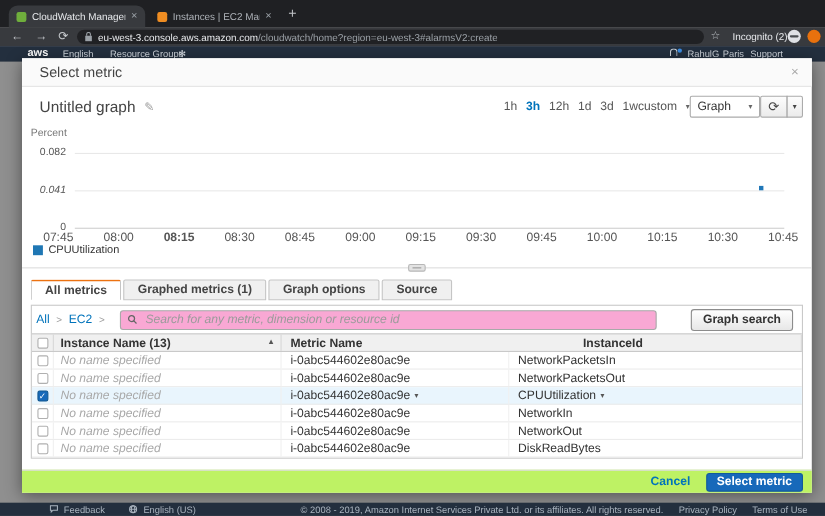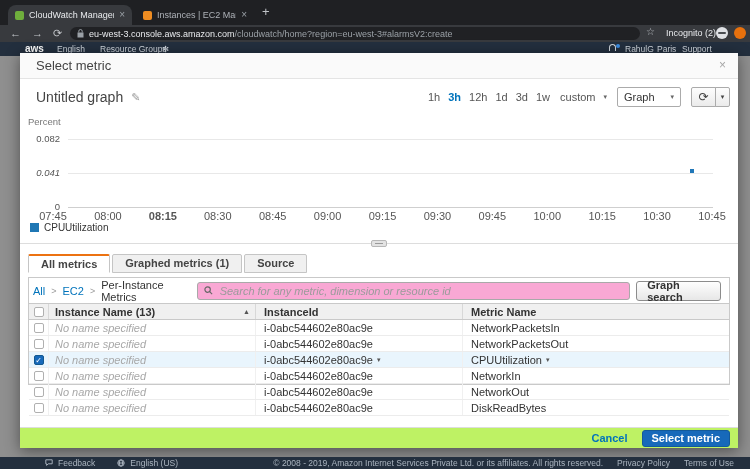--- a/index.html
+++ b/index.html
@@ -40,21 +40,21 @@
   .belldot { position:absolute; left:616px; top:2px; width:4px; height:4px; border-radius:50%; background:#3b8de3; }
   
   .modal { position:absolute; left:20px; top:53px; width:718px; height:395px; background:#fff;
            box-shadow:0 3px 14px rgba(0,0,0,.45); font-size:11px; color:#333; }
   .m-titlebar { position:absolute; top:0; left:0; right:0; height:26px; background:#fafafa; border-bottom:1px solid #e4e4e4; }
   .m-title { position:absolute; left:16px; top:0; line-height:26px; font-size:13px; color:#444; }
   .m-close { position:absolute; right:12px; top:6px; color:#a7a7a7; font-size:12px; line-height:12px; }
   .m-controls { position:absolute; top:32px; left:16px; right:8px; height:24px; display:flex; align-items:center; justify-content:space-between; }
   .gname { display:flex; align-items:center; gap:8px; font-size:14px; color:#444; }
   .pencil { color:#9b9b9b; font-size:11px; }
-  .rcontrols { display:flex; align-items:center; gap:10px; }
+  .rcontrols { display:flex; align-items:center; gap:0; }
   .ranges { display:flex; align-items:center; gap:8px; font-size:11px; color:#555; }
   .ranges .tr.sel { color:#0073bb; font-weight:bold; }
   .customlbl { color:#555; }
   .caret { font-size:7px; color:#666; }
   .lineselect { width:64px; height:20px; border:1px solid #ababab; border-radius:2px; background:#fff;
                 display:flex; align-items:center; justify-content:space-between; padding:0 6px; font-size:11px; color:#333; }
   .refreshgrp { display:flex; }
   .rbtn { height:20px; border:1px solid #ababab; background:linear-gradient(#fdfdfd,#ebebeb); display:flex; align-items:center; justify-content:center; color:#444; }
   .rbtn.main { width:25px; border-radius:2px 0 0 2px; font-size:12px; }
   .rbtn.dd { width:15px; border-radius:0 2px 2px 0; margin-left:-1px; font-size:7px; }
@@ -72,21 +72,21 @@
   .legtxt { font-size:10px; color:#333; }
   .divider { position:absolute; top:190px; left:0; right:0; border-top:1px solid #ddd; }
   .draghandle { position:absolute; top:187px; left:351px; width:16px; height:7px; background:#e3e3e3; border:1px solid #b7b7b7; border-radius:2px; }
   .draghandle:after { content:""; position:absolute; left:3px; right:3px; top:2px; border-top:1px solid #9a9a9a; }
   
   .mtabs { position:absolute; top:201px; left:8px; display:flex; gap:2px; }
   .mtab { height:19px; line-height:17px; padding:0 12px; font-size:11px; font-weight:bold; color:#444;
           background:#f0f0f0; border:1px solid #c5c5c5; border-radius:2px 2px 0 0; }
   .mtab.act { background:#fff; border-top:2px solid #ec7211; border-bottom:1px solid #fff; }
   
-  .panel { position:absolute; top:224px; left:8px; width:702px; height:108px; border:1px solid #c9c9c9; background:#fff; }
+  .panel { position:absolute; top:224px; left:8px; width:702px; height:140px; border:1px solid #c9c9c9; background:#fff; }
   .crumbrow { height:25px; display:flex; align-items:center; padding:0 8px 0 4px; gap:6px; }
   .crumb { color:#0073bb; font-size:11px; }
   .crumbsep { color:#999; font-size:9px; }
   .crumbcur { color:#333; font-size:11px; }
   .searchbox { margin-left:8px; width:488px; height:18px; border:1px solid #a9a9a9; border-radius:3px;
                display:flex; align-items:center; padding:3px 6px; gap:5px; background:#f9a8d4; }
   .searchbox input { border:none; outline:none; flex:1; font-size:11px; font-family:"Liberation Sans",sans-serif; color:#333; background:transparent; }
   .searchbox input::placeholder { color:#9b9b9b; font-style:italic; }
   .gsearch { margin-left:auto; height:20px; padding:0 10px; font-size:11px; font-weight:bold; color:#333;
              border:1px solid #8c8c8c; border-radius:3px; background:linear-gradient(#fefefe,#e7e7e7); display:flex; align-items:center; }
@@ -239,54 +239,54 @@
       <span class="legsq"></span>
       <span class="legtxt">CPUUtilization</span>
     </div>
 
     <div class="divider"></div>
     <div class="draghandle"></div>
 
     <div class="mtabs">
         <div class="mtab act">All metrics</div>
         <div class="mtab">Graphed metrics (1)</div>
+        <div class="mtab">Graph options</div>
         <div class="mtab">Source</div>
       </div>
 
     <div class="panel">
       <div class="crumbrow">
         <span class="breadcrumb-slot" style="display:flex;align-items:center;gap:6px;">
             <span class="crumb">All</span>
             <span class="crumbsep">&gt;</span>
             <span class="crumb">EC2</span>
             <span class="crumbsep">&gt;</span>
-            <span class="crumbcur">Per-Instance Metrics</span>
           </span>
         <div class="searchbox">
           <svg width="9" height="9" viewBox="0 0 10 10">
             <circle cx="4" cy="4" r="3" fill="none" stroke="#666" stroke-width="1.3"></circle>
             <line x1="6.3" y1="6.3" x2="9" y2="9" stroke="#666" stroke-width="1.3"></line>
           </svg>
           <input type="text" placeholder="Search for any metric, dimension or resource id" style="">
         </div>
         <div class="gsearch">Graph search</div>
       </div>
       <div class="thead">
         <div class="cell c-check">
             <div class="cb"></div>
           </div>
         <div class="cell c-name">
           <span>Instance Name  (13)</span>
           <span class="sortarrow">▲</span>
         </div>
+        <div class="cell c-metric">
+            <span>Metric Name</span>
+          </div>
         <div class="cell c-id">
             <span>InstanceId</span>
-          </div>
-        <div class="cell c-metric">
-            <span>Metric Name</span>
           </div>
       </div>
       <div class="tbody">
           <div class="trow">
             <div class="cell c-check">
               <div class="cb"></div>
             </div>
             <div class="cell c-name">No name specified</div>
             <div class="cell c-id">i-0abc544602e80ac9e</div>
             <div class="cell c-metric">NetworkPacketsIn</div>

